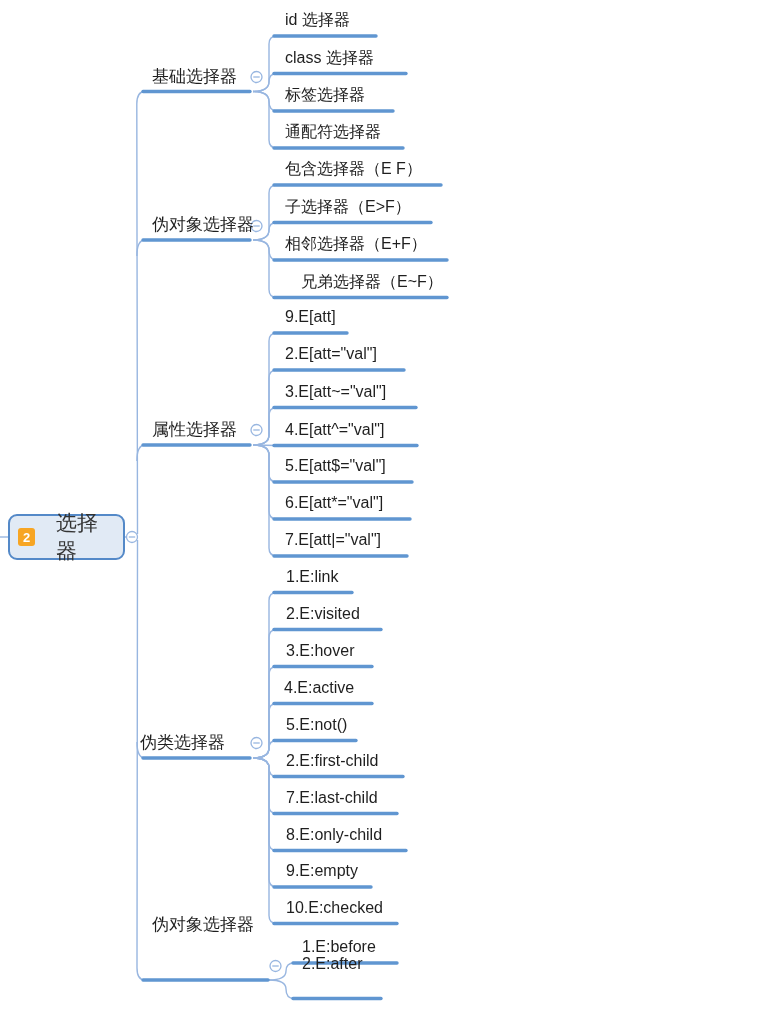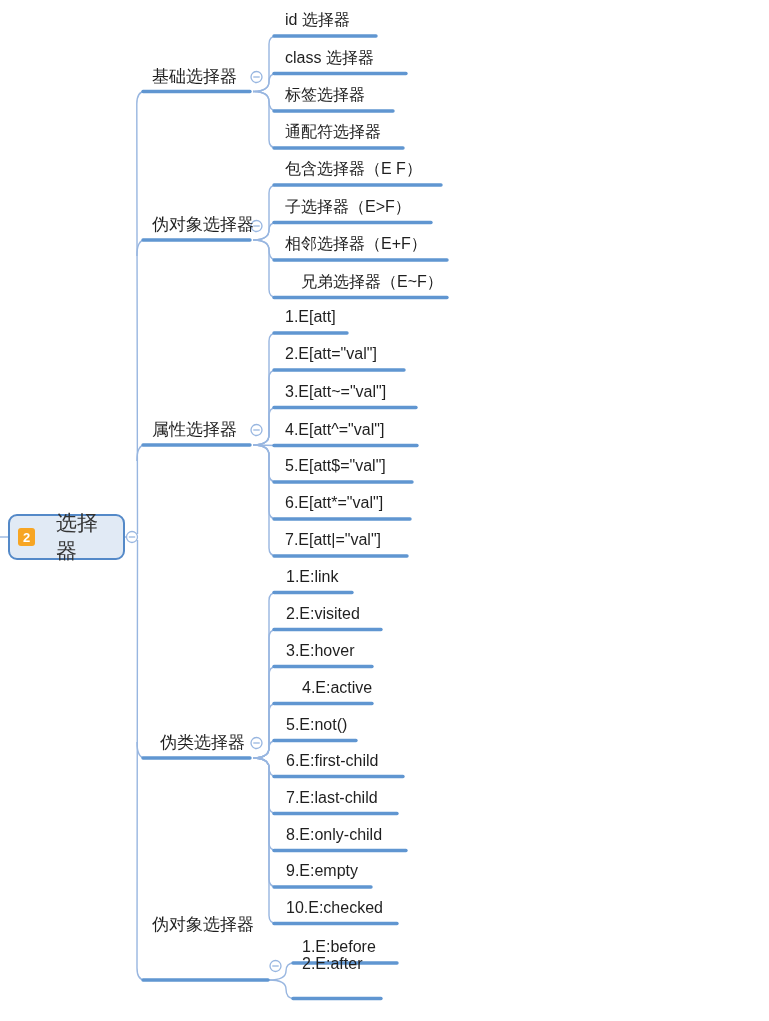--- a/index.html
+++ b/index.html
@@ -147,47 +147,47 @@
   </svg>
 
   <div class="root-node">
     <span class="badge">2</span>
     <span class="root-label">选择器</span>
   </div>
 
   <div class="branch-label" style="left:152px;top:65.5px">基础选择器</div>
   <div class="branch-label" style="left:152px;top:214px">伪对象选择器</div>
   <div class="branch-label" style="left:152px;top:419px">属性选择器</div>
-  <div class="branch-label" style="left:160px;top:732px">伪类选择器</div>
+  <div class="branch-label" style="left:140px;top:732px">伪类选择器</div>
   <div class="branch-label" style="left:152px;top:914px">伪对象选择器</div>
 
   <div class="child-label" style="left:285px;top:10px">id 选择器</div>
   <div class="child-label" style="left:285px;top:47.5px">class 选择器</div>
   <div class="child-label" style="left:285px;top:85px">标签选择器</div>
   <div class="child-label" style="left:285px;top:122px">通配符选择器</div>
 
   <div class="child-label" style="left:285px;top:159px">包含选择器（E F）</div>
   <div class="child-label" style="left:285px;top:196.5px">子选择器（E&gt;F）</div>
   <div class="child-label" style="left:285px;top:234px">相邻选择器（E+F）</div>
   <div class="child-label" style="left:301px;top:271.5px">兄弟选择器（E~F）</div>
 
-  <div class="child-label" style="left:285px;top:307px">1.E[att]</div>
+  <div class="child-label" style="left:285px;top:307px">9.E[att]</div>
   <div class="child-label" style="left:285px;top:344px">2.E[att="val"]</div>
   <div class="child-label" style="left:285px;top:381.5px">3.E[att~="val"]</div>
   <div class="child-label" style="left:285px;top:419.5px">4.E[att^="val"]</div>
   <div class="child-label" style="left:285px;top:456px">5.E[att$="val"]</div>
   <div class="child-label" style="left:285px;top:493px">6.E[att*="val"]</div>
   <div class="child-label" style="left:285px;top:530px">7.E[att|="val"]</div>
 
   <div class="child-label" style="left:286px;top:566.5px">1.E:link</div>
   <div class="child-label" style="left:286px;top:603.5px">2.E:visited</div>
   <div class="child-label" style="left:286px;top:640.5px">3.E:hover</div>
-  <div class="child-label" style="left:302px;top:677.5px">4.E:active</div>
+  <div class="child-label" style="left:284px;top:677.5px">4.E:active</div>
   <div class="child-label" style="left:286px;top:714.5px">5.E:not()</div>
-  <div class="child-label" style="left:286px;top:750.5px">6.E:first-child</div>
+  <div class="child-label" style="left:286px;top:750.5px">2.E:first-child</div>
   <div class="child-label" style="left:286px;top:787.5px">7.E:last-child</div>
   <div class="child-label" style="left:286px;top:824.5px">8.E:only-child</div>
   <div class="child-label" style="left:286px;top:861px">9.E:empty</div>
   <div class="child-label" style="left:286px;top:897.5px">10.E:checked</div>
 
   <div class="child-label" style="left:302px;top:937px">1.E:before</div>
   <div class="child-label" style="left:302px;top:954px">2.E:after</div>
 
 </div>
 

